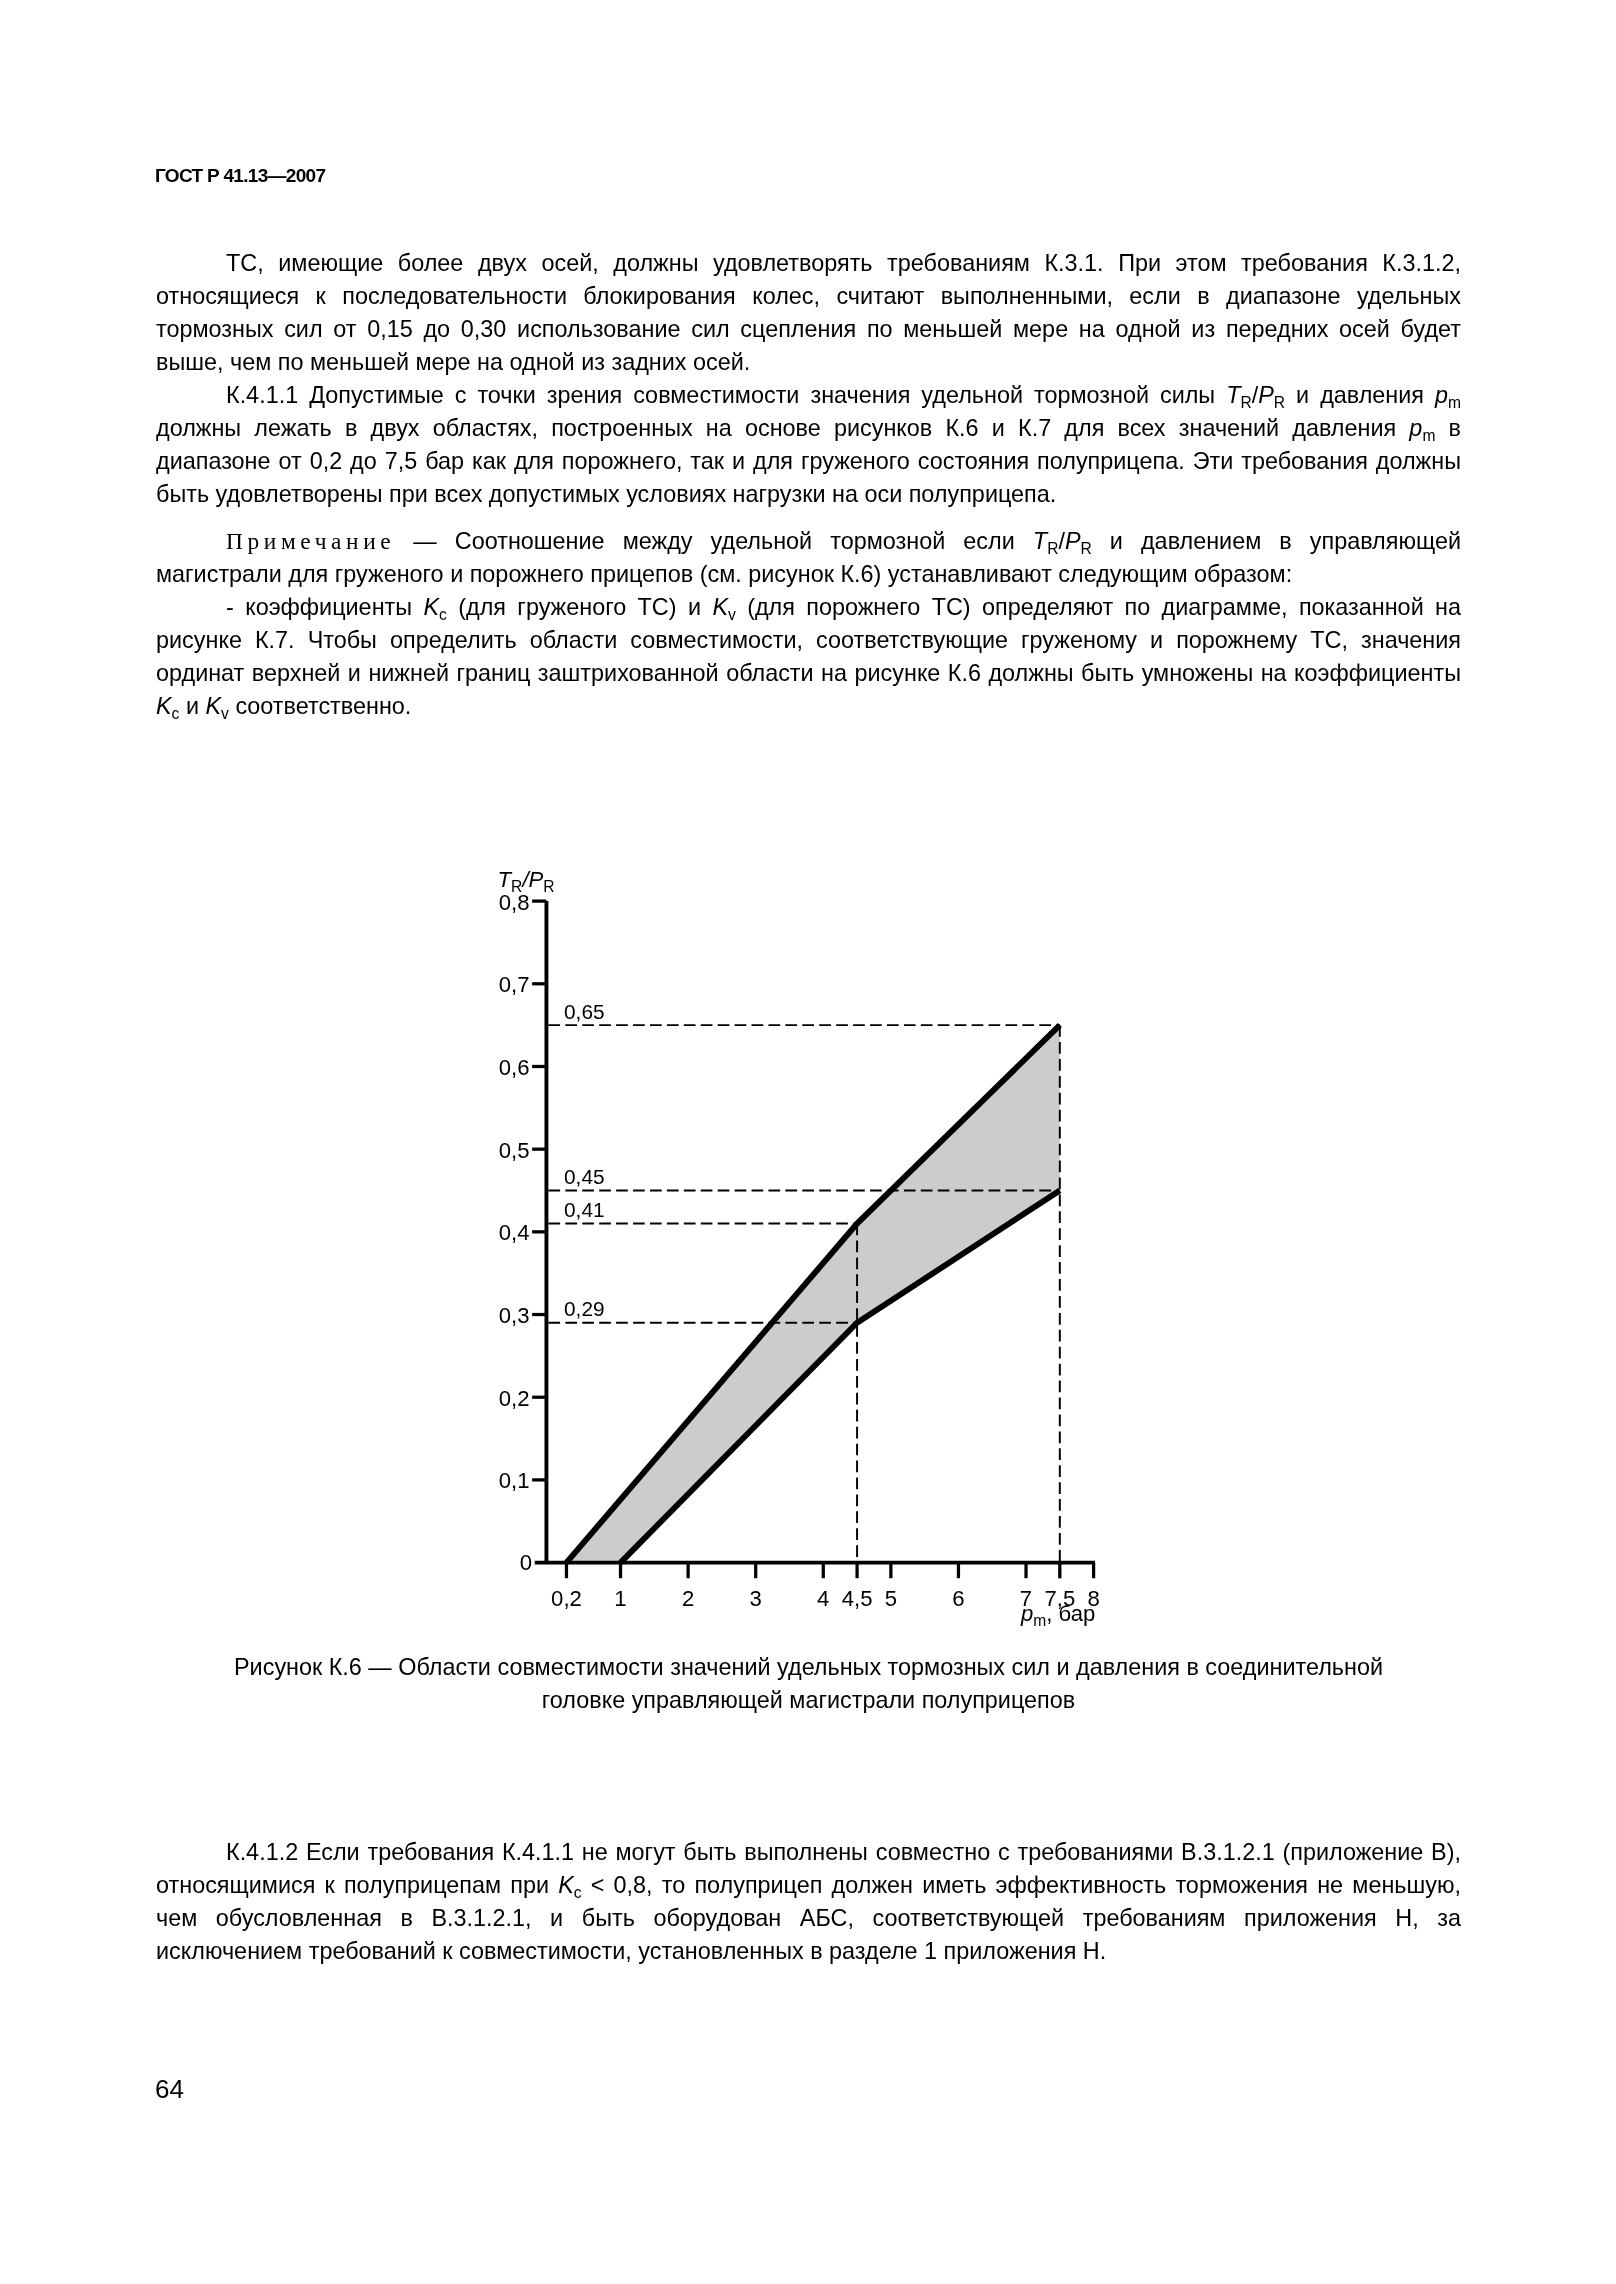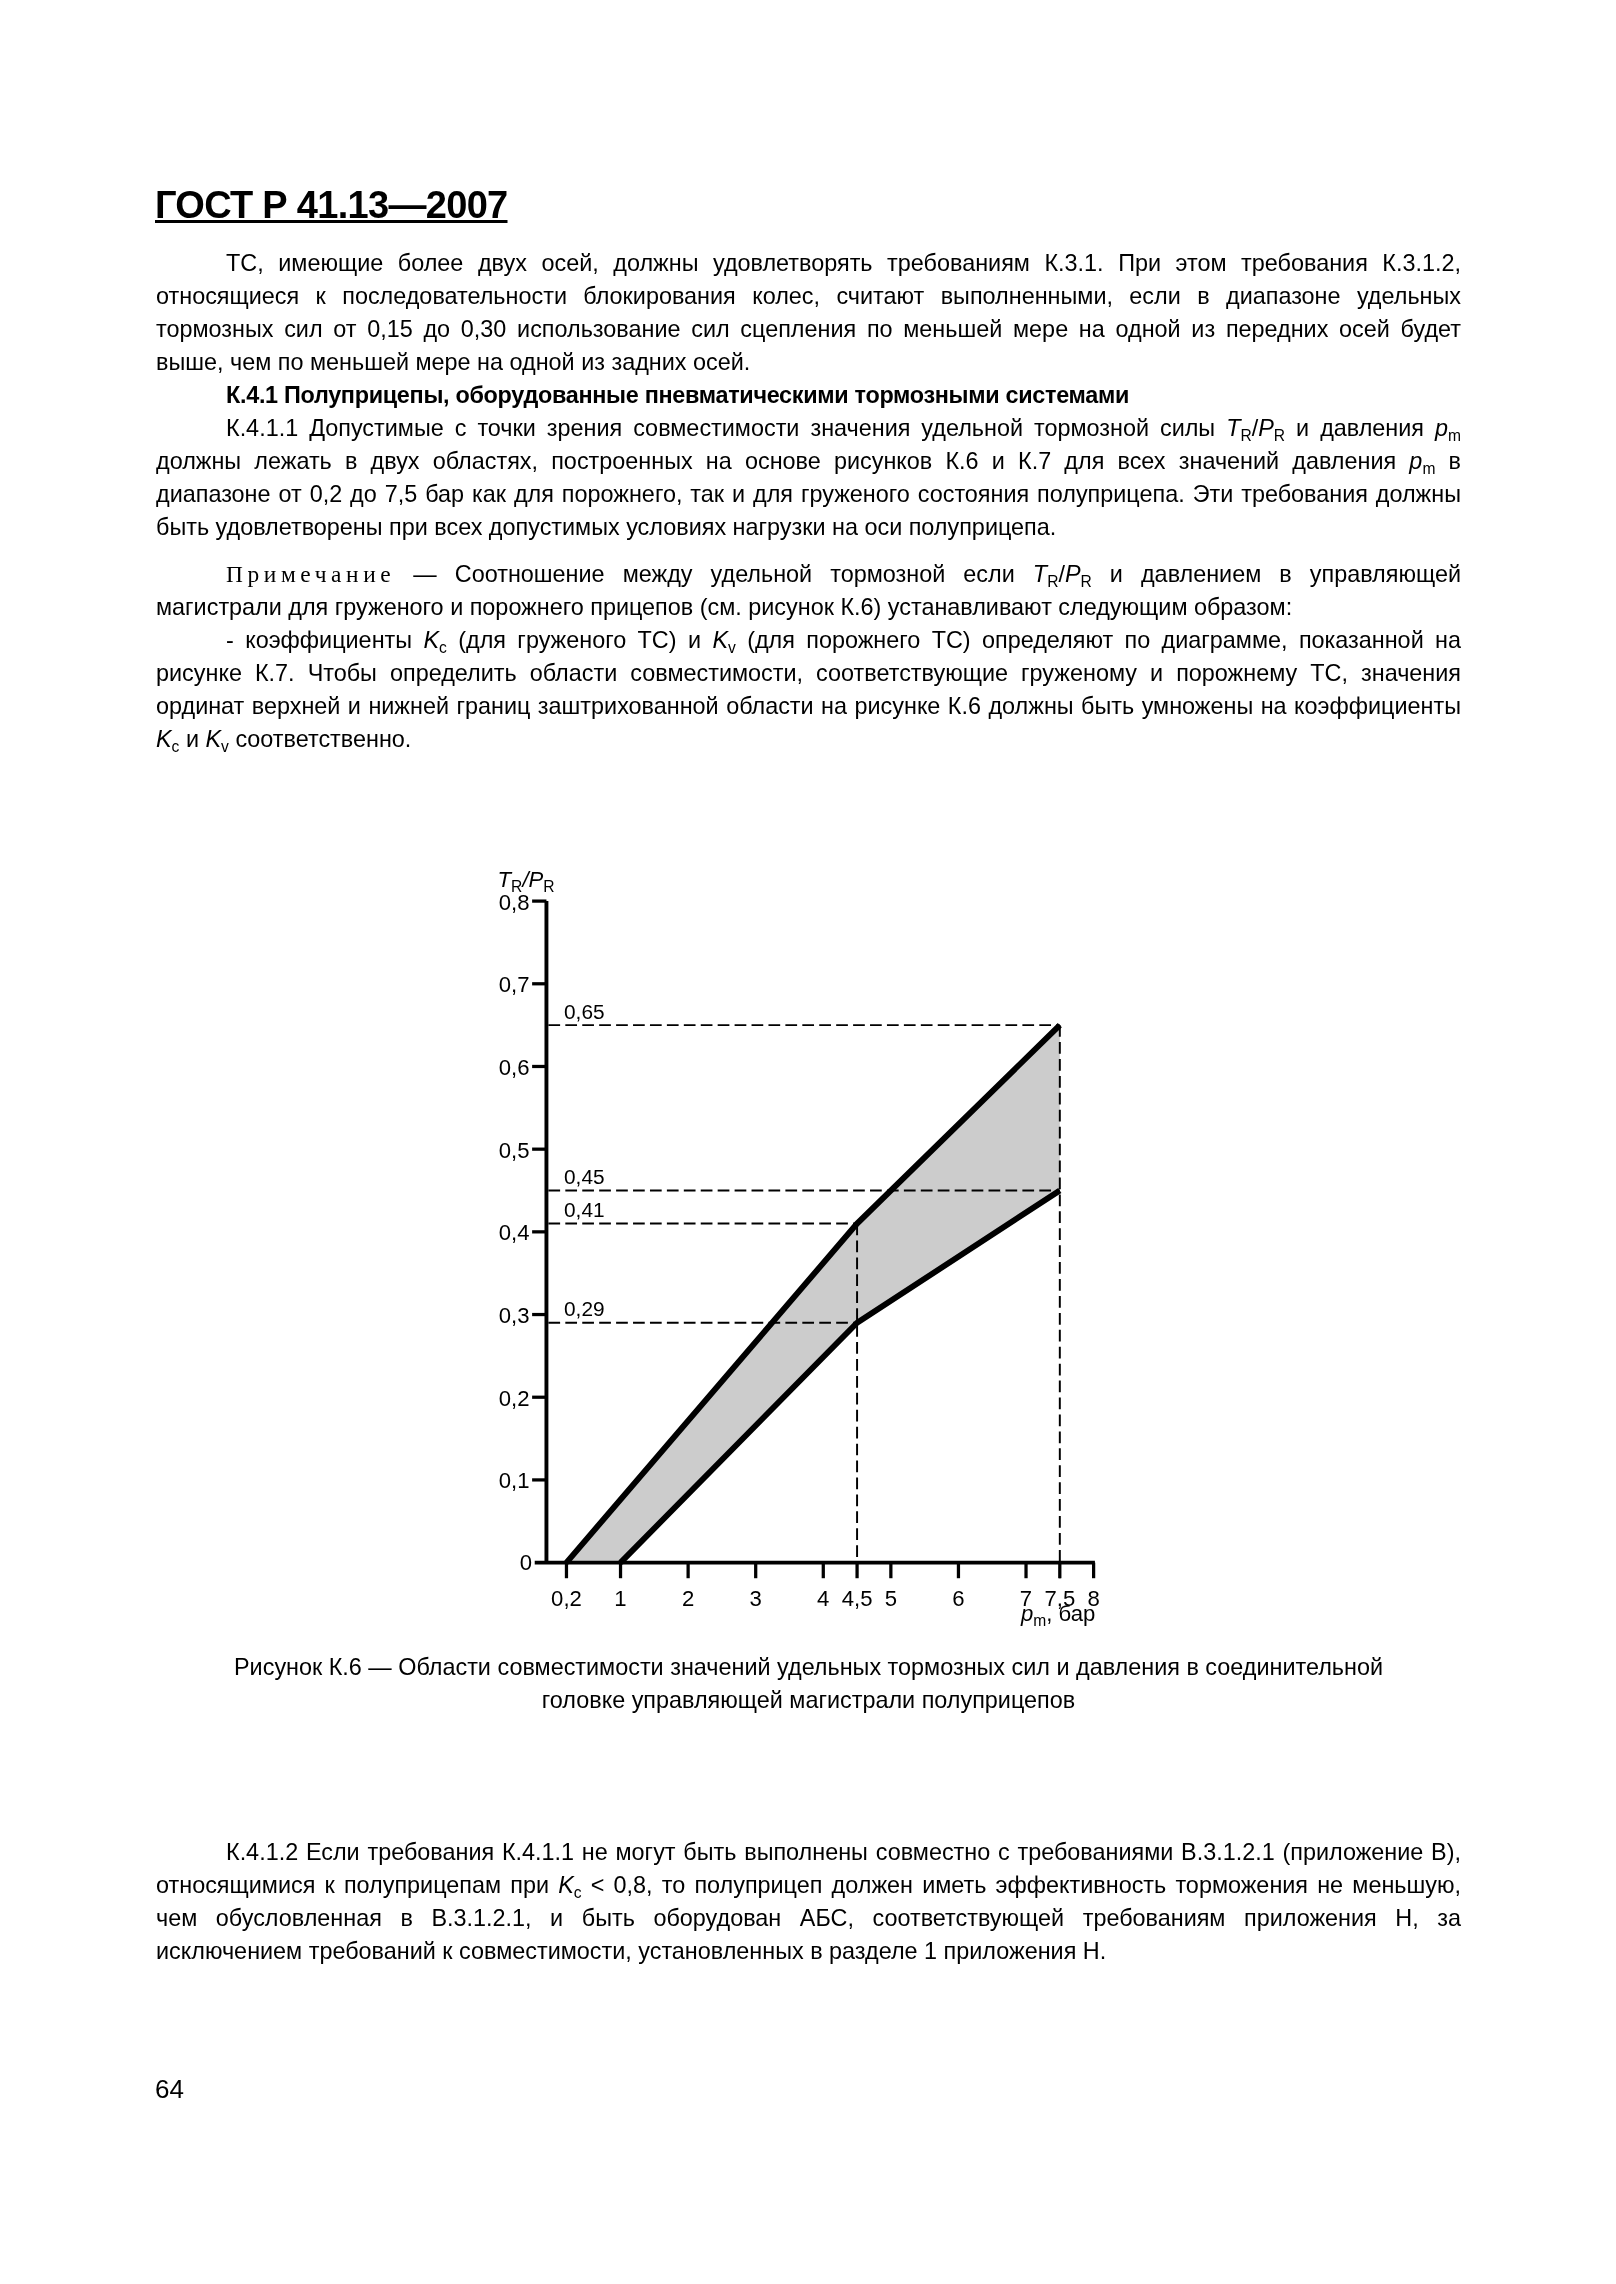--- a/index.html
+++ b/index.html
@@ -1,19 +1,19 @@
 <!DOCTYPE html>
 <html style="font-size:10.4px"><head>
 <meta charset="utf-8">
 <style>
   html, body { margin: 0; padding: 0; background: #ffffff; }
   body { width: 1617px; height: 2284px; position: relative; overflow: hidden;
          font-family: "Liberation Sans", sans-serif; color: #000; }
-  .page-header { position: absolute; left: 155px; top: 184px; font-size: 38px; font-weight: bold;
-                 letter-spacing: -0.7px; text-decoration: underline; }
+  .page-header { position: absolute; left: 155px; top: 165px; font-size: 19px; font-weight: bold;
+                 letter-spacing: -0.7px; }
   .block { position: absolute; left: 156px; width: 1305px; font-size: 23.4px; line-height: 33px;
            text-align: justify; }
   .block p { margin: 0; text-indent: 70px; text-align: justify; }
   .block p.h { font-weight: bold; letter-spacing: -0.3px; }
   .block p.note-gap { margin-top: 14.3px; }
   .spaced { letter-spacing: 4.6px; font-family: Liberation Serif, serif; }
   i { font-style: italic; }
   sub { font-size: 15.6px; vertical-align: -5.2px; line-height: 0; }
   .caption { position: absolute; left: 156px; width: 1305px; top: 1651px; font-size: 23.4px;
              line-height: 33px; text-align: center; }
@@ -21,21 +21,20 @@
   svg.chart { position: absolute; left: 0; top: 0; width: 1617px; height: 2284px; pointer-events: none; }
   svg text { font-family: "Liberation Sans", sans-serif; fill: #000; }
 </style>
 </head>
 <body>
 
 <div class="page-header">ГОСТ Р 41.13—2007</div>
 
 <div class="block" style="top:247px;">
   <p>ТС, имеющие более двух осей, должны удовлетворять требованиям К.3.1. При этом требования К.3.1.2, относящиеся к последовательности блокирования колес, считают выполненными, если в диапазоне удельных тормозных сил от 0,15 до 0,30 использование сил сцепления по меньшей мере на одной из передних осей будет выше, чем по меньшей мере на одной из задних осей.</p>
-  <p class="h">К.4.1 Полуприцепы, оборудованные пневматическими тормозными системами</p>
   <p><span>К.4.1.1 Допустимые с точки зрения совместимости значения удельной тормозной силы </span><i>T</i><sub>R</sub><span>/</span><i>P</i><sub>R</sub><span> и давления </span><i>p</i><sub>m</sub><span> должны лежать в двух областях, построенных на основе рисунков К.6 и К.7 для всех значений давления </span><i>p</i><sub>m</sub><span> в диапазоне от 0,2 до 7,5 бар как для порожнего, так и для груженого состояния полуприцепа. Эти требования должны быть удовлетворены при всех допустимых условиях нагрузки на оси полуприцепа.</span></p>
 
   <p class="note-gap"><span class="spaced">Примечание</span><span> — Соотношение между удельной тормозной если </span><i>T</i><sub>R</sub><span>/</span><i>P</i><sub>R</sub><span> и давлением в управляющей магистрали для груженого и порожнего прицепов (см. рисунок К.6) устанавливают следующим образом:</span></p>
   <p><span>- коэффициенты </span><i>K</i><sub>c</sub><span> (для груженого ТС) и </span><i>K</i><sub>v</sub><span> (для порожнего ТС) определяют по диаграмме, показанной на рисунке К.7. Чтобы определить области совместимости, соответствующие груженому и порожнему ТС, значения ординат верхней и нижней границ заштрихованной области на рисунке К.6 должны быть умножены на коэффициенты </span><i>K</i><sub>c</sub><span> и </span><i>K</i><sub>v</sub><span> соответственно.</span></p>
 </div>
 
 <svg class="chart" viewBox="0 0 2483 3508" xmlns="http://www.w3.org/2000/svg">
   <g id="chart-fill">
       <polygon points="869.76,2400 1316.1,1879.3000000000002 1627.5,1574.5 1627.5,1828.5 1316.1,2031.7 952.8,2400" fill="#cccccc" stroke="none"></polygon>
     </g>

